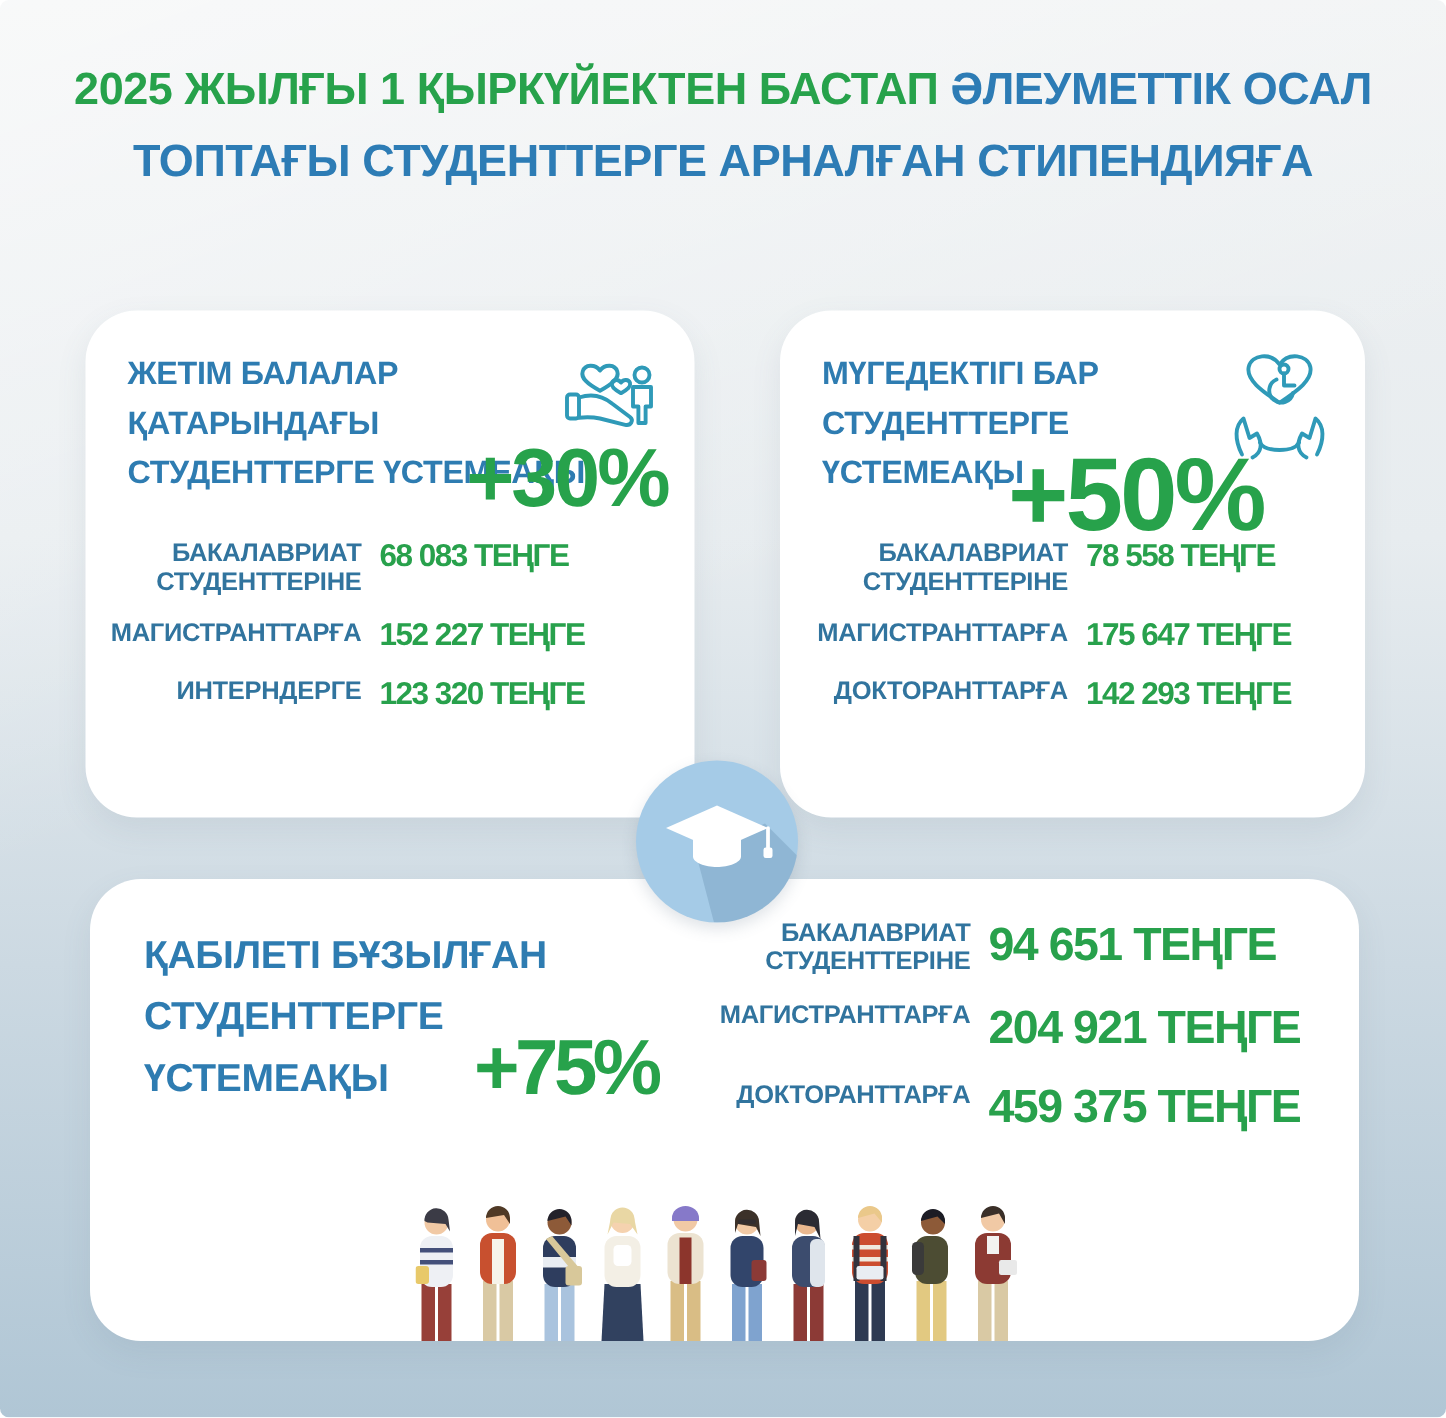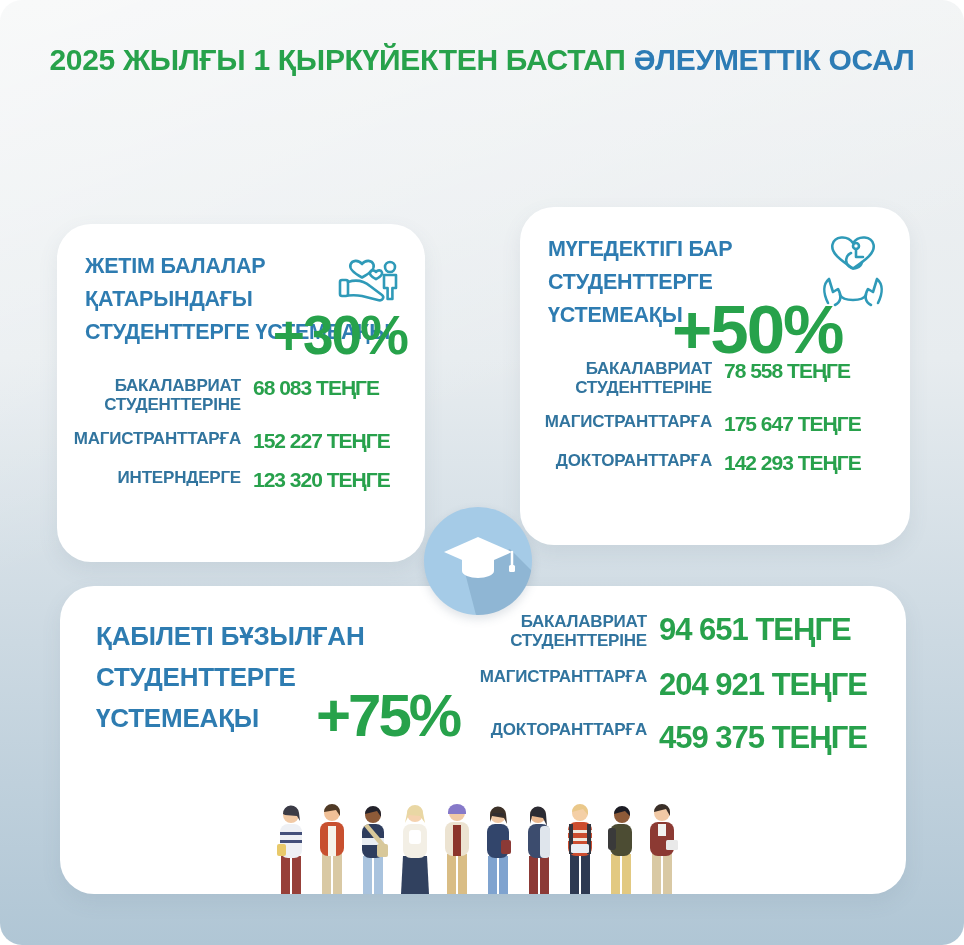--- a/index.html
+++ b/index.html
@@ -1,56 +1,56 @@
 <!DOCTYPE html>
 <html><head>
 <meta charset="utf-8">
 <style>
   * { margin:0; padding:0; box-sizing:border-box; }
   html,body { background:#ffffff; font-family:"Liberation Sans", sans-serif; }
   .poster{
     position:relative; width:964px; height:945px; margin:0 auto;
-    border-radius:22px; overflow:hidden;
+    border-radius:6px; overflow:hidden;
     background:
       linear-gradient(160deg, rgba(255,255,255,0.55) 0%, rgba(255,255,255,0) 45%),
       linear-gradient(180deg, #f0f2f3 0%, #e7ecef 38%, #ccd9e2 68%, #b0c6d5 100%);
   }
   
   .title{
     position:absolute; top:36px; left:0; width:100%;
     text-align:center; font-weight:bold; font-size:30px; line-height:48px;
     letter-spacing:-0.3px; font-stretch:semi-condensed;
   }
   .title .green{ color:#27a24b; }
   .title .blue{ color:#2d7cb5; }
   
   .card{
     position:absolute; background:#ffffff; border-radius:34px;
     box-shadow:0 8px 20px rgba(90,110,130,0.10);
   }
-  .card-tl{ left:57px;  top:224px; width:368px; height:338px; }
+  .card-tl{ left:57px;  top:207px; width:406px; height:338px; }
   .card-tr{ left:520px; top:207px; width:390px; height:338px;padding-left:27px; }
   .card-bottom{ left:60px; top:586px; width:846px; height:308px; overflow:hidden; }
 
   .card-title{
     position:absolute; left:28px; top:26px;
     color:#2e7cb1; font-weight:bold; font-size:21.5px; line-height:33px;
     letter-spacing:-0.2px;
   }
   .card-icon{ position:absolute; }
   .card-tl .card-icon{ right:18px; top:20px; }
   .card-tr .card-icon{ right:16px; top:22px; }
 
   .percent{
     position:absolute; color:#27a24b; font-weight:bold;
     letter-spacing:-2px; line-height:1; font-stretch:semi-condensed;margin-left:20px;
   }
   .pct-30{ right:18px; top:84px; font-size:55px; }
   .pct-50{ left:132px; top:88px; font-size:69px; }
-  .pct-75{ left:236px; top:100px; font-size:60px; letter-spacing:-3px;text-align:right; }
+  .pct-75{ left:236px; top:100px; font-size:52px; letter-spacing:-3px;text-align:right; }
 
   .rows{
     position:absolute; left:12px; top:152px; right:12px;
     display:flex; flex-direction:column; gap:15px;
   }
   .row{ display:flex; }
   .row-label{
     width:172px; text-align:right; color:#31749e; font-weight:bold;
     font-size:17px; line-height:19px; letter-spacing:-0.2px;
   }
@@ -82,20 +82,21 @@
 </style>
 </head>
 <body>
 
 <div class="poster">
 
   <div class="title">
     <div>
       <span class="green">2025 ЖЫЛҒЫ 1 ҚЫРКҮЙЕКТЕН БАСТАП </span><span class="blue">ӘЛЕУМЕТТІК ОСАЛ</span>
     </div>
+    <div class="blue">ТОПТАҒЫ СТУДЕНТТЕРГЕ АРНАЛҒАН СТИПЕНДИЯҒА</div>
   </div>
 
   <section class="card card-tl">
     <div class="card-title">
       <div>ЖЕТІМ БАЛАЛАР</div>
       <div>ҚАТАРЫНДАҒЫ</div>
       <div>СТУДЕНТТЕРГЕ ҮСТЕМЕАҚЫ</div>
     </div>
     <span class="card-icon">
       <svg width="72" height="72" viewBox="0 0 72 72" fill="none" stroke="#2f9ab8" stroke-width="2.6" stroke-linecap="round" stroke-linejoin="round">

